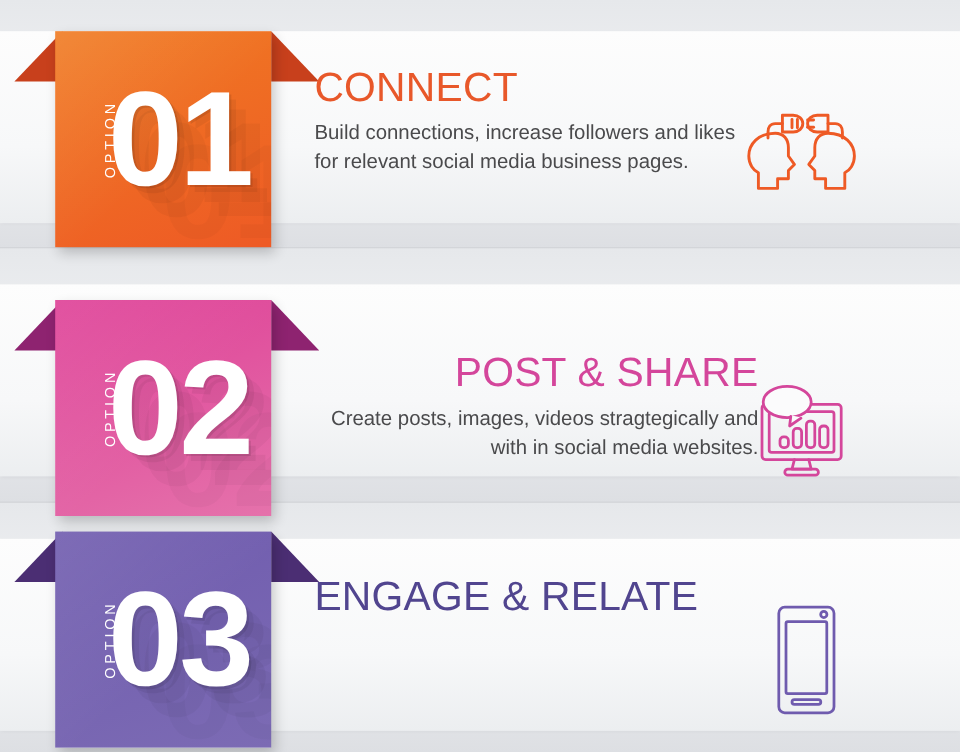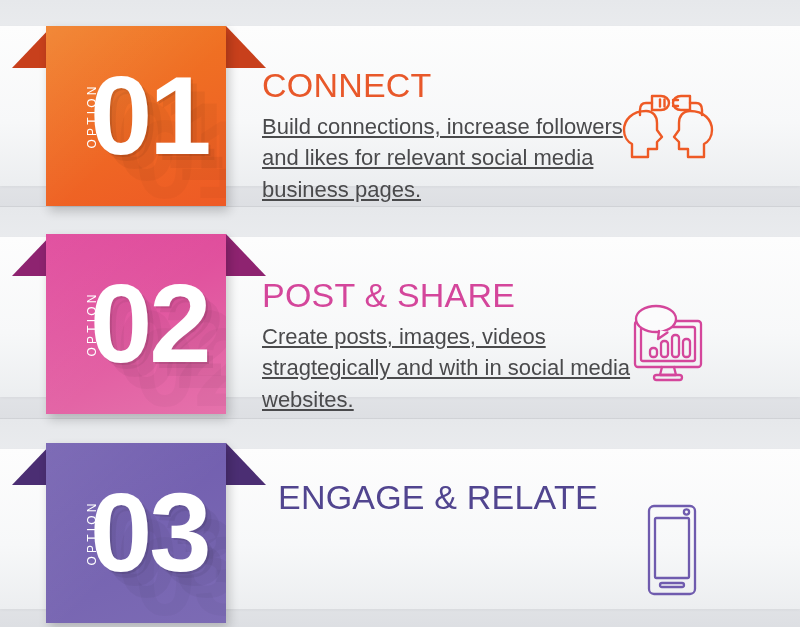--- a/index.html
+++ b/index.html
@@ -54,21 +54,21 @@
   }
 
   
   .row {
     position: absolute;
     left: 0;
     width: 800px;
     height: 209px;
   }
   .row1 { top: 0; }
-  .row2 { top: 208px; }
+  .row2 { top: 224px; text-align: right; }
   .row3 { top: 417px; }
 
   
   .tail {
     position: absolute;
     top: 26px;
     width: 40px;
     height: 42px;
   }
   .tail-left  { left: 12px;  }
@@ -147,48 +147,47 @@
   }
   .content-title {
     font-size: 34px;
     font-weight: 400;
     line-height: 1.12;
     letter-spacing: 0.2px;
     white-space: nowrap;
   }
   .content-body {
     margin-top: 7px;
-    font-size: 22px;
+    font-size: 17px;
     line-height: 1.42;
     color: #4a4a4c;
     font-weight: 400;
-    text-decoration: underline;
   }
 
   
   .icon-wrap {
     position: absolute;
     top: 50px;
     left: 610px;
     width: 120px;
     height: 110px;
     display: flex;
     align-items: center;
     justify-content: center;
   }
   .icon-wrap svg { display: block; }
 
   
-  .row1 .content  { top: 66px; }
+  .row1 .content  { top: 54px; }
   .row1 .icon-wrap{ top: 70px; left: 608px; }
 
   .row2 .content  { top: 68px; }
   .row2 .icon-wrap{ top: 82px; left: 608px; }
 
-  .row3 .content  { top: 61px; margin-left: 16px; }
+  .row3 .content  { top: 61px; }
   .row3 .icon-wrap{ top: 78px; left: 612px; }
 </style>
 </head>
 <body>
 
 <div class="infographic">
 
   <div class="band band-outer band1"></div>
   <div class="band band-outer band2"></div>
   <div class="band band-outer band3"></div>

